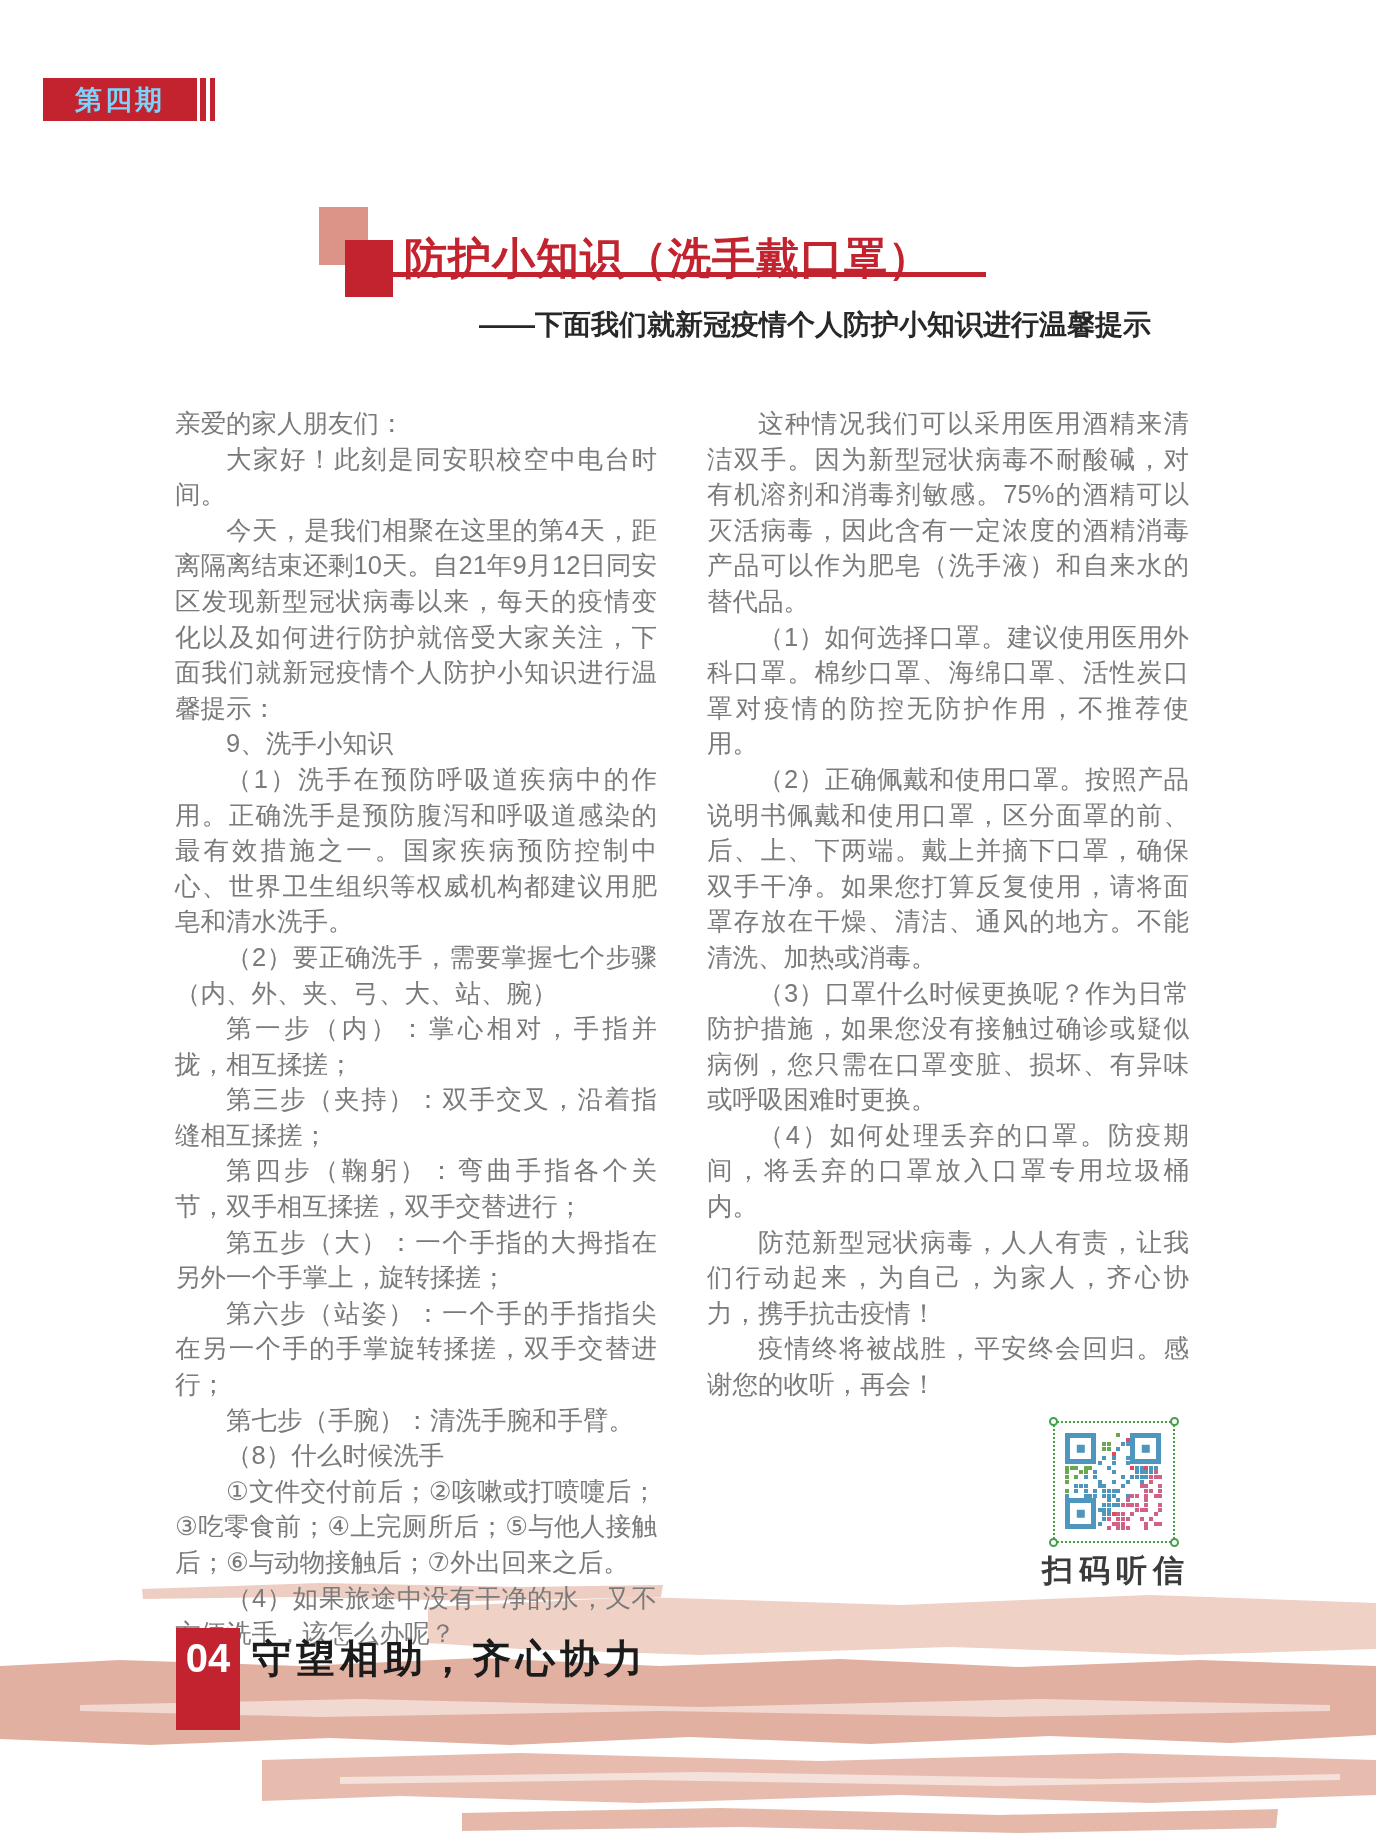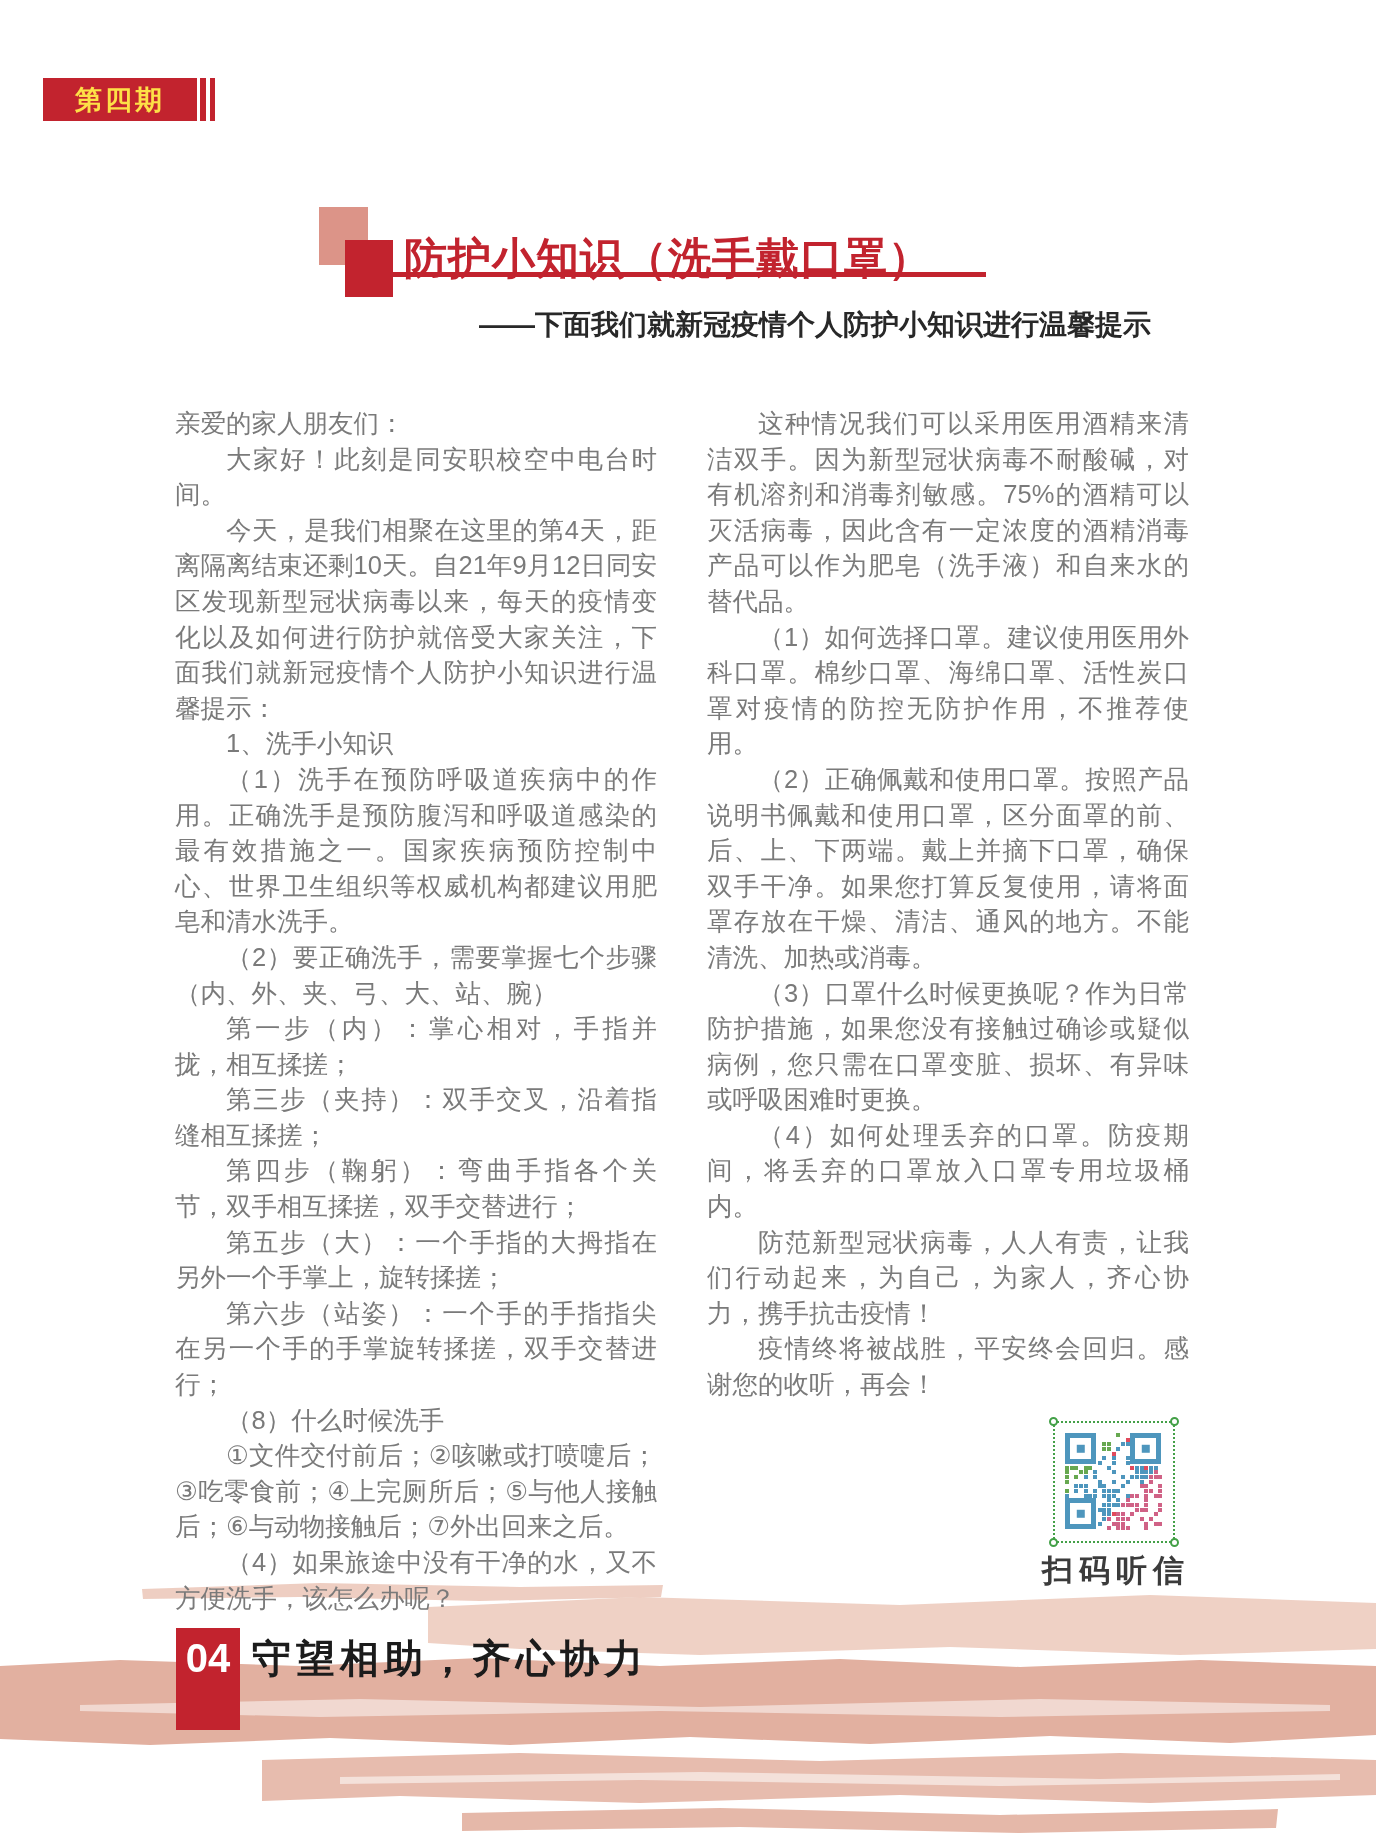--- a/index.html
+++ b/index.html
@@ -1,21 +1,21 @@
 <!DOCTYPE html>
 <html style="--red: #c2232e; --sq-light: #dc9488; --qr-frame: #43a047; --band-main: #e2b0a0; --band-light: #ecc9bb; --band-soft: #e7bcae;"><head>
 <meta charset="utf-8">
 <style>
   html,body{margin:0;padding:0;background:#ffffff}
   .page{position:relative;width:1376px;height:1833px;background:#fff;overflow:hidden;
         font-family:"Liberation Sans","DejaVu Sans",sans-serif}
 
   
   .issue-badge{position:absolute;left:43px;top:78px;width:154px;height:43px;
-               background:var(--red);color:#fde047;font-weight:bold;font-size:27px;
+               background:var(--red);color:#7dd3fc;font-weight:bold;font-size:27px;
                display:flex;align-items:center;justify-content:center;letter-spacing:3px;z-index:2}
   .badge-bar{position:absolute;top:78px;height:43px;background:var(--red);z-index:2}
   .badge-bar.b1{left:200px;width:6px}
   .badge-bar.b2{left:210px;width:5px}
 
   
   .sq-light{position:absolute;left:319px;top:207px;width:49px;height:58px;background:var(--sq-light);z-index:1}
   .sq-dark{position:absolute;left:345px;top:240px;width:48px;height:57px;background:var(--red);z-index:3}
   .title-underline{position:absolute;left:391px;top:272px;width:595px;height:5px;background:var(--red);z-index:2}
   .page-title{position:absolute;left:404px;top:201px;font-size:43px;font-weight:bold;
@@ -70,28 +70,29 @@
   <div class="sq-light"></div>
   <div class="sq-dark"></div>
   <div class="title-underline"></div>
   <h1 class="page-title">防护小知识（洗手戴口罩）</h1>
   <div class="subtitle">——下面我们就新冠疫情个人防护小知识进行温馨提示</div>
 
   <div class="col col-left">
     <p class="salutation">亲爱的家人朋友们：</p>
     <p>大家好！此刻是同安职校空中电台时间。</p>
     <p>今天，是我们相聚在这里的第4天，距离隔离结束还剩10天。自21年9月12日同安区发现新型冠状病毒以来，每天的疫情变化以及如何进行防护就倍受大家关注，下面我们就新冠疫情个人防护小知识进行温馨提示：</p>
-    <p>1、洗手小知识</p>
+    <p>9、洗手小知识</p>
     <p>（1）洗手在预防呼吸道疾病中的作用。正确洗手是预防腹泻和呼吸道感染的最有效措施之一。国家疾病预防控制中心、世界卫生组织等权威机构都建议用肥皂和清水洗手。</p>
     <p>（2）要正确洗手，需要掌握七个步骤（内、外、夹、弓、大、站、腕）</p>
     <p>第一步（内）：掌心相对，手指并拢，相互揉搓；</p>
     <p>第三步（夹持）：双手交叉，沿着指缝相互揉搓；</p>
     <p>第四步（鞠躬）：弯曲手指各个关节，双手相互揉搓，双手交替进行；</p>
     <p>第五步（大）：一个手指的大拇指在另外一个手掌上，旋转揉搓；</p>
     <p>第六步（站姿）：一个手的手指指尖在另一个手的手掌旋转揉搓，双手交替进行；</p>
+    <p>第七步（手腕）：清洗手腕和手臂。</p>
     <p>（8）什么时候洗手</p>
     <p>①文件交付前后；②咳嗽或打喷嚏后；③吃零食前；④上完厕所后；⑤与他人接触后；⑥与动物接触后；⑦外出回来之后。</p>
     <p>（4）如果旅途中没有干净的水，又不方便洗手，该怎么办呢？</p>
   </div>
 
   <div class="col col-right">
     <p>这种情况我们可以采用医用酒精来清洁双手。因为新型冠状病毒不耐酸碱，对有机溶剂和消毒剂敏感。75%的酒精可以灭活病毒，因此含有一定浓度的酒精消毒产品可以作为肥皂（洗手液）和自来水的替代品。</p>
     <p>（1）如何选择口罩。建议使用医用外科口罩。棉纱口罩、海绵口罩、活性炭口罩对疫情的防控无防护作用，不推荐使用。</p>
     <p>（2）正确佩戴和使用口罩。按照产品说明书佩戴和使用口罩，区分面罩的前、后、上、下两端。戴上并摘下口罩，确保双手干净。如果您打算反复使用，请将面罩存放在干燥、清洁、通风的地方。不能清洗、加热或消毒。</p>
     <p>（3）口罩什么时候更换呢？作为日常防护措施，如果您没有接触过确诊或疑似病例，您只需在口罩变脏、损坏、有异味或呼吸困难时更换。</p>

